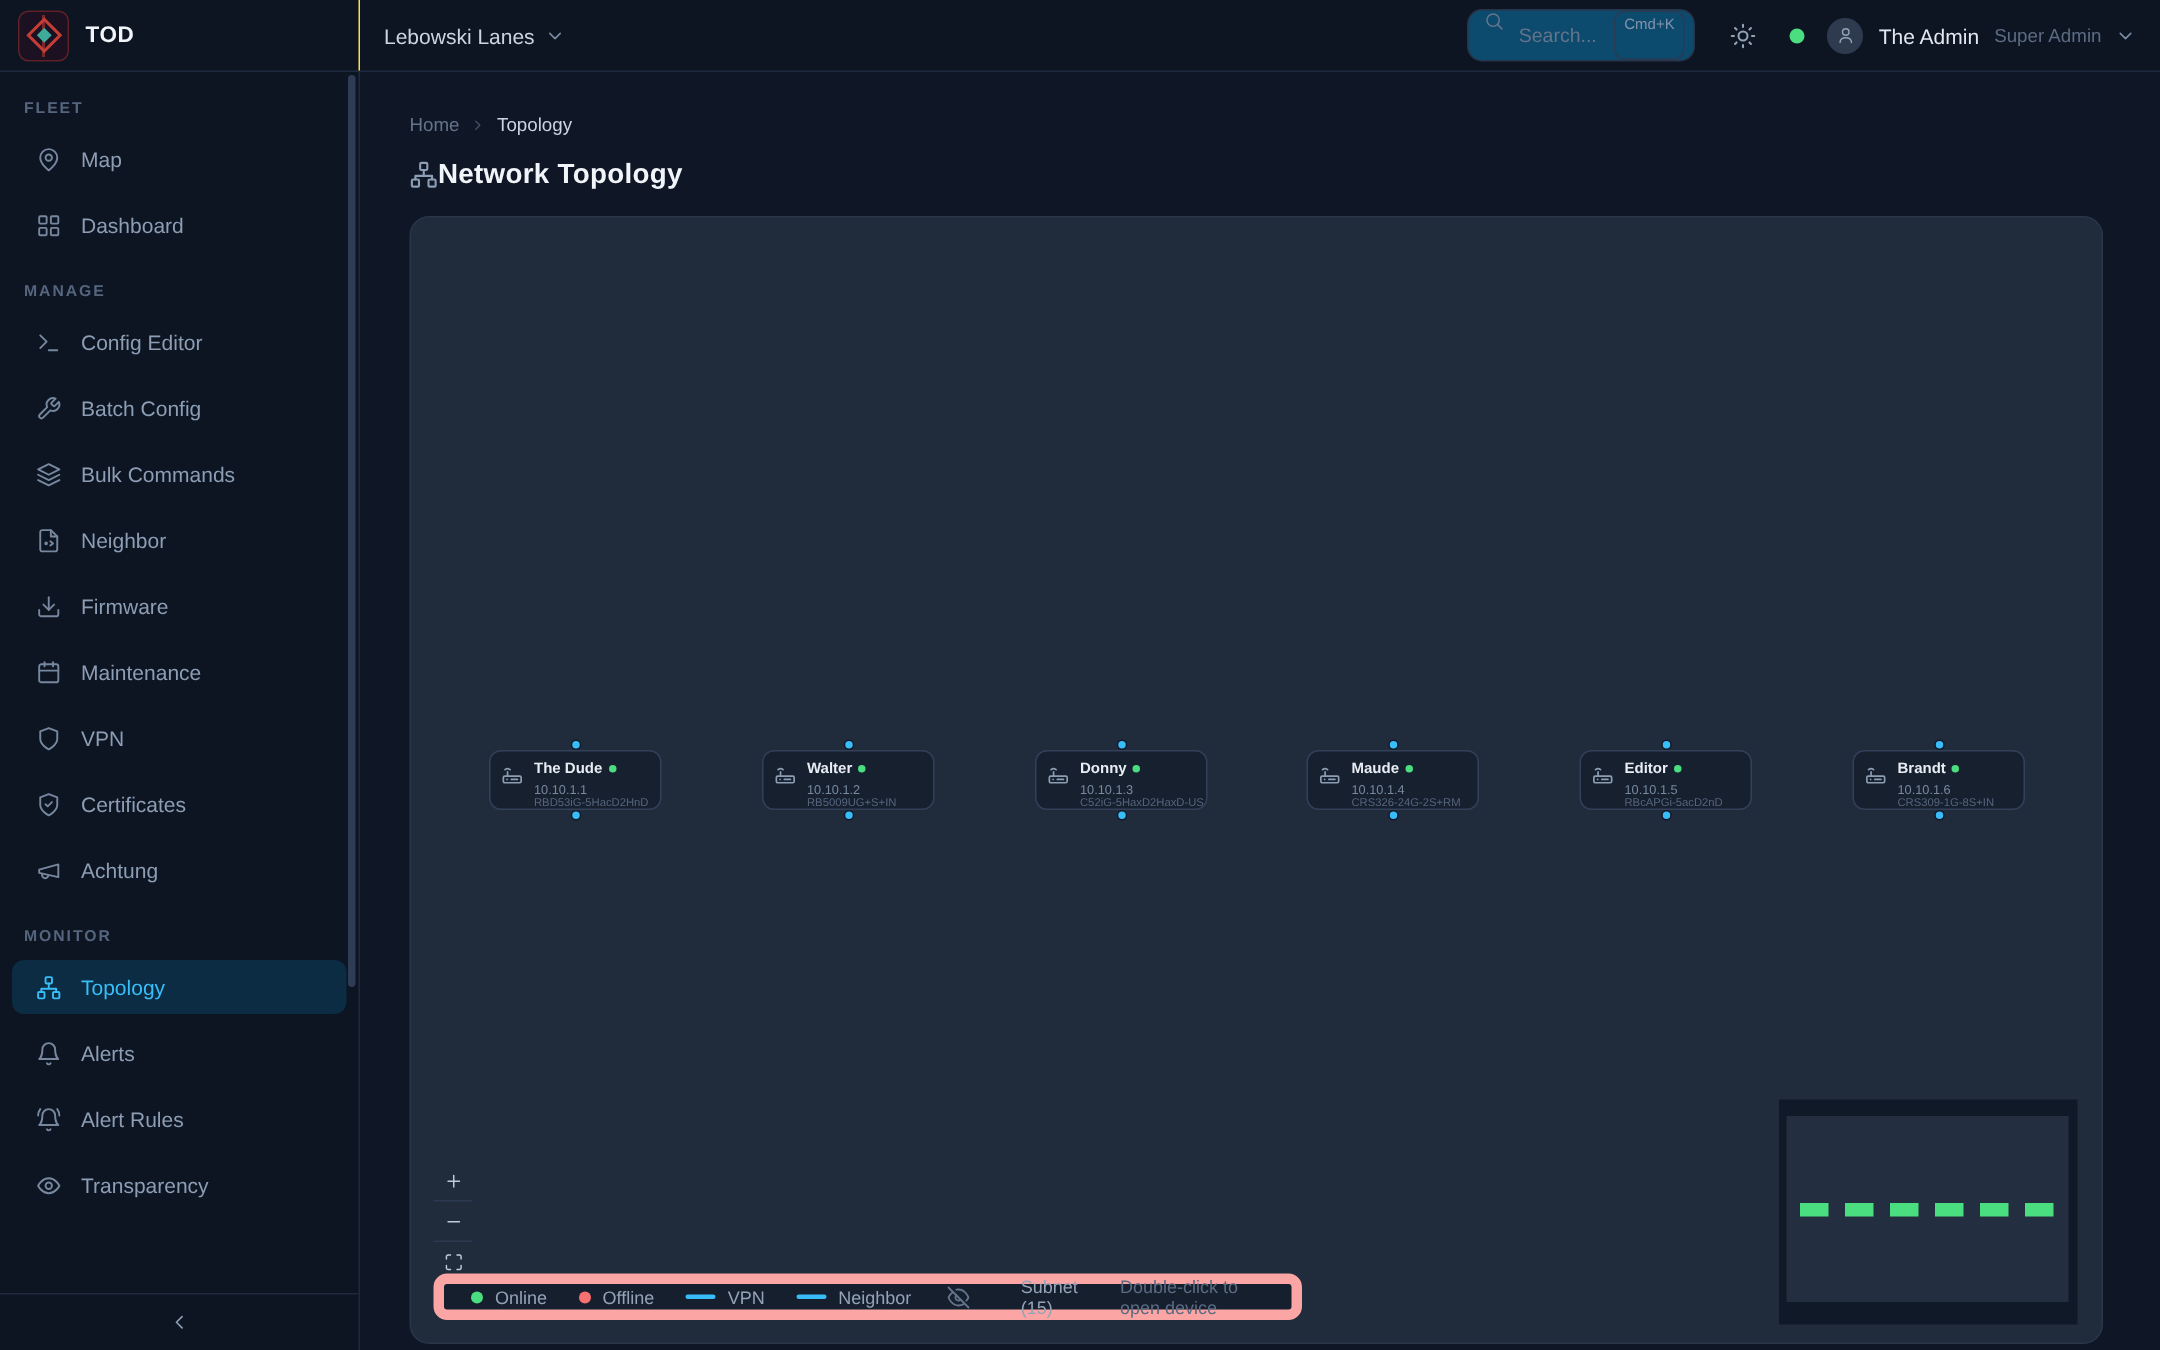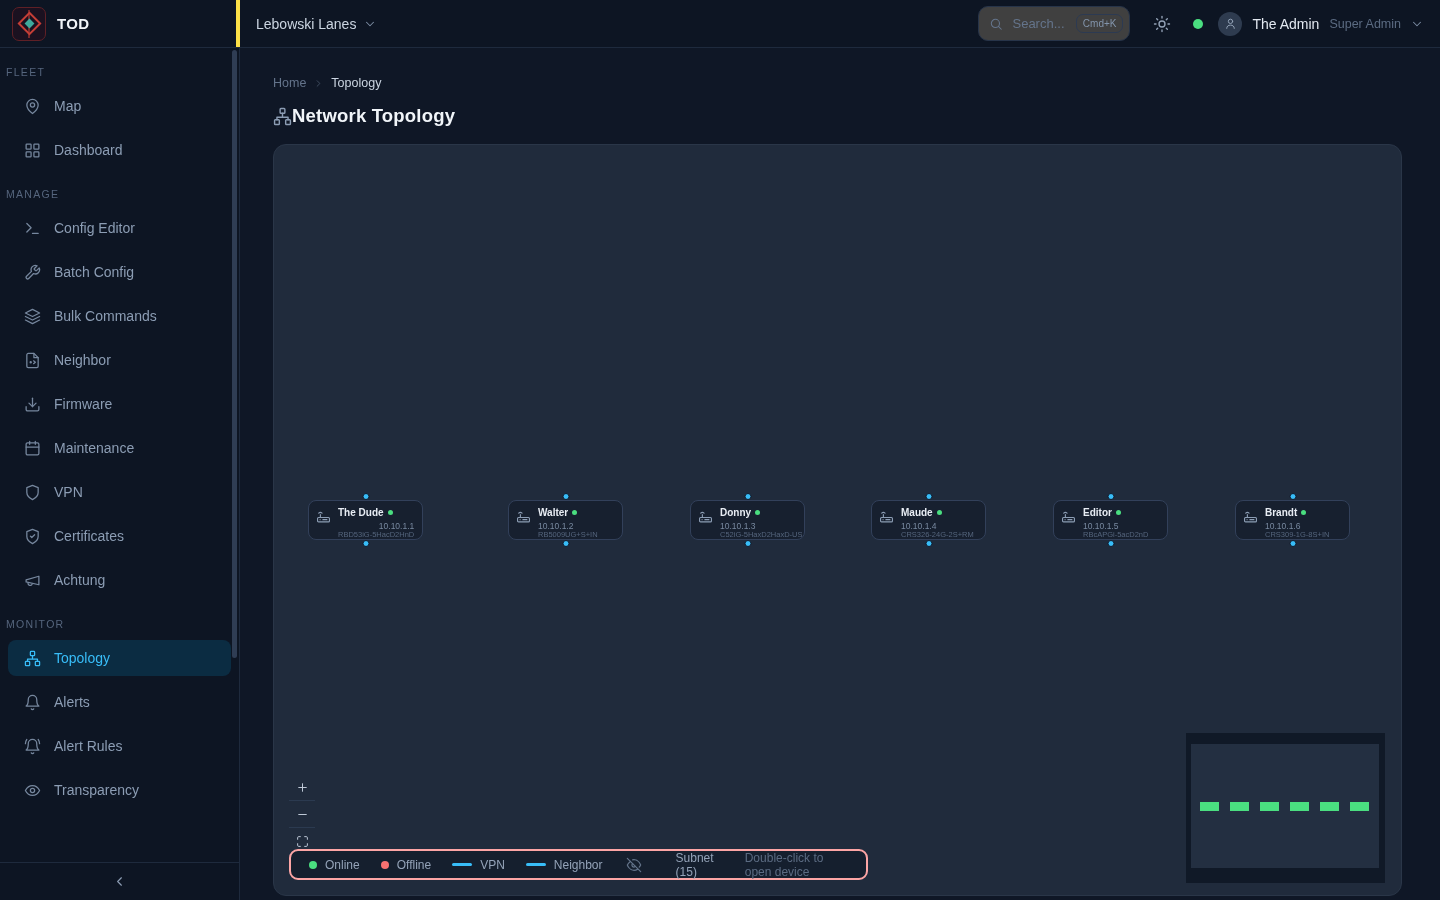--- a/index.html
+++ b/index.html
@@ -10,46 +10,46 @@
     font-family:"Liberation Sans", sans-serif;
     -webkit-font-smoothing:antialiased;
   }
   .icon svg { width:100%; height:100%; fill:none; stroke:currentColor; stroke-width:1.8; stroke-linecap:round; stroke-linejoin:round; display:block; }
   .icon { display:inline-block; flex:none; }
 
   .app { display:grid; grid-template-rows:48px 852px; grid-template-columns:240px 1200px; width:1440px; height:900px; }
 
   
   header { grid-column:1/3; display:flex; align-items:center; background:#0d1523; border-bottom:1px solid #1e2a3d; }
-  .brand { width:240px; height:100%; padding-left:12px; display:flex; align-items:center; gap:11px; border-right:4px solid #fde047; }
+  .brand { width:240px; height:100%; padding-left:12px; display:flex; align-items:center; gap:11px; border-right:1px solid #fde047; }
   .logo { width:34px; height:34px; border-radius:7px; background:#1b1120; border:1px solid #5f2026; position:relative; overflow:hidden; }
   .logo .vline { position:absolute; left:50%; top:2px; bottom:2px; width:2px; margin-left:-1px; background:rgba(196,62,54,.55); }
   .logo .d-outer { position:absolute; left:50%; top:50%; width:17px; height:17px; margin:-8.5px 0 0 -8.5px; transform:rotate(45deg); border:2px solid #c43e36; }
   .logo .d-inner { position:absolute; left:50%; top:50%; width:7px; height:7px; margin:-3.5px 0 0 -3.5px; transform:rotate(45deg); background:#3fa99c; }
   .brand-text { color:#f1f5f9; font-size:15px; font-weight:700; letter-spacing:.4px; }
   .org { margin-left:16px; display:flex; align-items:center; gap:7px; color:#cbd5e1; font-size:14px; cursor:pointer; }
   .chev { width:14px; height:14px; color:#7b8ca2; }
   .header-right { margin-left:auto; display:flex; align-items:center; padding-right:16px; }
-  .search { width:152px; height:35px; border:1px solid #273449; border-radius:10px; background:#404040; display:flex; align-items:center; padding:0 6px 0 10px; gap:7px; }
+  .search { width:152px; height:35px; border:1px solid #273449; border-radius:10px; background:#0c4a6e; display:flex; padding:0 6px 0 10px; gap:7px; }
   .search .icon { width:14px; height:14px; color:#64748b; }
   .search input { flex:1; min-width:0; background:transparent; border:none; outline:none; color:#cbd5e1; font-size:13px; font-family:inherit; }
   .search input::placeholder { color:#64748b; }
   .kbd { border:1px solid #2c3a52; border-radius:7px; padding:3px 6px; font-size:10px; color:#8294ab; white-space:nowrap; }
   .theme { width:18px; height:18px; color:#94a3b8; margin-left:23px; cursor:pointer; }
   .conn-dot { width:10px; height:10px; border-radius:50%; background:var(--online,#4ade80); margin-left:22px; }
   .avatar { width:24px; height:24px; border-radius:50%; background:#2e3b4f; display:flex; align-items:center; justify-content:center; color:#94a3b8; margin-left:15px; cursor:pointer; }
   .avatar .icon { width:13px; height:13px; }
   .user-name { color:#e2e8f0; font-size:14px; margin-left:10px; }
   .user-role { color:#5b6b82; font-size:12.5px; margin-left:10px; }
   .header-right .chev { margin-left:9px; cursor:pointer; }
 
   
   aside { background:#0d1523; border-right:1px solid #1e2a3d; position:relative; display:flex; flex-direction:column; }
   nav { flex:1; padding-top:14px; overflow:hidden; }
-  .nav-label { margin:20px 6px 10px; font-size:10.5px; font-weight:400; letter-spacing:1.3px; color:#55657d; }
+  .nav-label { margin:20px 16px 10px; font-size:10.5px; font-weight:700; letter-spacing:1.3px; color:#55657d; }
   .nav-section:first-child .nav-label { margin-top:4px; }
   .nav-item { display:flex; align-items:center; gap:13px; height:36px; margin:0 8px 8px; padding:0 16px; border-radius:8px; font-size:14px; color:#8c9db4; cursor:pointer; }
   .nav-item .nav-icon { width:17px; height:17px; color:#76879e; }
   .nav-item.active { background:#0b2c42; color:#38bdf8; }
   .nav-item.active .nav-icon { color:#38bdf8; }
   .sidebar-footer { height:38px; border-top:1px solid #1e2a3d; display:flex; align-items:center; justify-content:center; color:#8c9db4; cursor:pointer; }
   .sidebar-footer .icon { width:15px; height:15px; }
   .scroll-thumb { position:absolute; top:2px; right:2px; width:5px; height:608px; background:#2f3d54; border-radius:3px; cursor:grab; }
 
   
@@ -74,21 +74,21 @@
   .handle { position:absolute; left:50%; transform:translateX(-50%); width:7px; height:7px; border-radius:50%; background:var(--accent,#38bdf8); border:1px solid #10192a; }
   .handle.top { top:-8px; } .handle.bottom { bottom:-8px; }
 
   
   .controls { position:absolute; left:15px; top:629px; width:26px; z-index:1; display:flex; flex-direction:column; }
   .controls button { all:unset; height:26px; display:flex; align-items:center; justify-content:center; color:#c2cddb; border-bottom:1px solid #2b3a50; cursor:pointer; }
   .controls button:last-child { border-bottom:none; }
   .controls .icon { width:13px; height:13px; }
 
   
-  .legend { position:absolute; left:15px; bottom:15px; width:579px; height:31px; background:#151f2e; border:2px solid #fca5a5; border-radius:9px; display:flex; align-items:center; padding:0 18px; z-index:2; font-size:12px; color:#94a3b8; }
+  .legend { position:absolute; left:15px; bottom:15px; width:579px; height:31px; background:#151f2e; border:7px solid #fca5a5; border-radius:9px; display:flex; align-items:center; padding:0 18px; z-index:2; font-size:12px; color:#94a3b8; }
   .lg-item { display:flex; align-items:center; gap:8px; margin-right:21px; }
   .dot { width:8px; height:8px; border-radius:50%; }
   .dot.online { background:var(--online,#4ade80); }
   .dot.offline { background:var(--offline,#f87171); }
   .lg-line { width:20px; height:2.5px; border-radius:2px; background:var(--accent,#38bdf8); }
   .eye { width:16px; height:16px; color:#64748b; margin-left:2px; cursor:pointer; }
   .lg-sub { margin-left:34px; }
   .lg-hint { margin-left:25px; color:#5b6b82; }
 
   
@@ -423,21 +423,21 @@
         <div class="minimap-inner">
             <div class="mini-node" style="left: 9px; background: rgb(74, 222, 128);"></div>
             <div class="mini-node" style="left: 39px; background: rgb(74, 222, 128);"></div>
             <div class="mini-node" style="left: 69px; background: rgb(74, 222, 128);"></div>
             <div class="mini-node" style="left: 99px; background: rgb(74, 222, 128);"></div>
             <div class="mini-node" style="left: 129px; background: rgb(74, 222, 128);"></div>
             <div class="mini-node" style="left: 159px; background: rgb(74, 222, 128);"></div>
           </div>
       </div>
 
-    <div class="node" style="left: 34px; top: 355px; text-align: right;">
+    <div class="node" style="left: 52px; top: 355px;">
           <span class="handle top"></span>
           <span class="icon node-icon">
             <svg viewBox="0 0 24 24">
               <rect x="2.5" y="13.5" width="19" height="7" rx="1.5"></rect>
               <path d="M6.5 17h.01"></path>
               <path d="M11 17h6.5"></path>
               <path d="M7 13.5V9"></path>
               <path d="M4.3 6.6a4.2 4.2 0 0 1 5.4 0"></path>
             </svg>
           </span>

